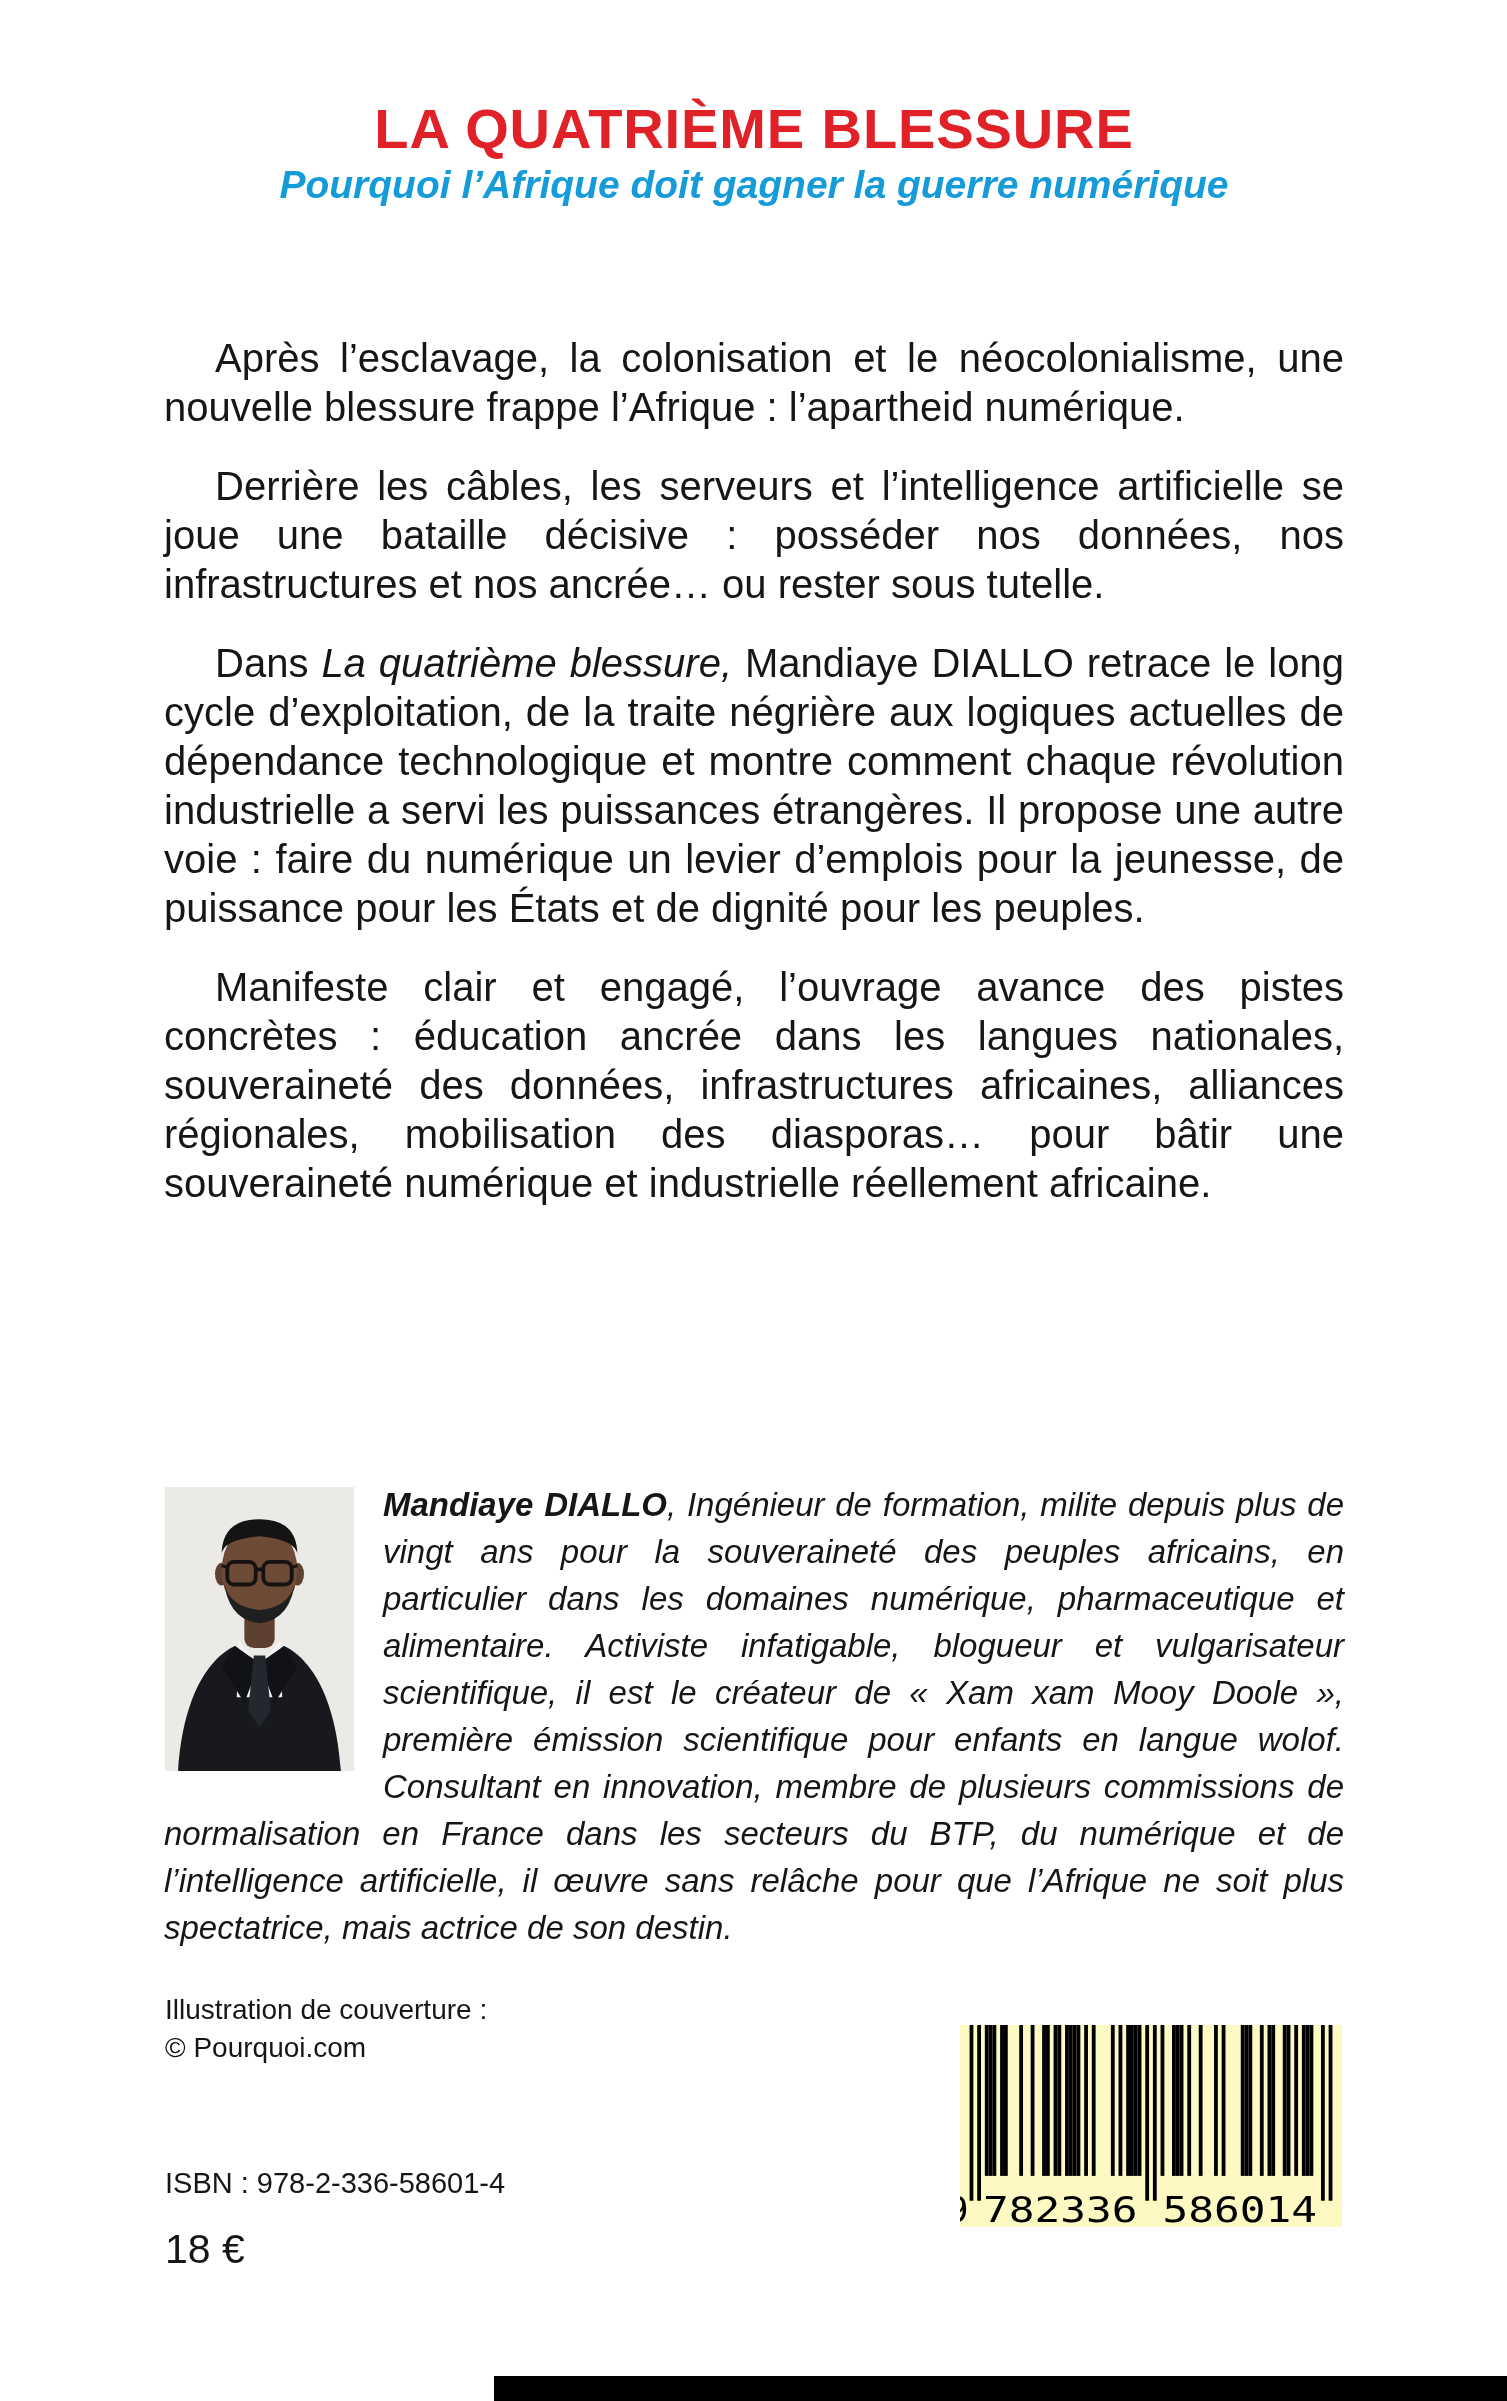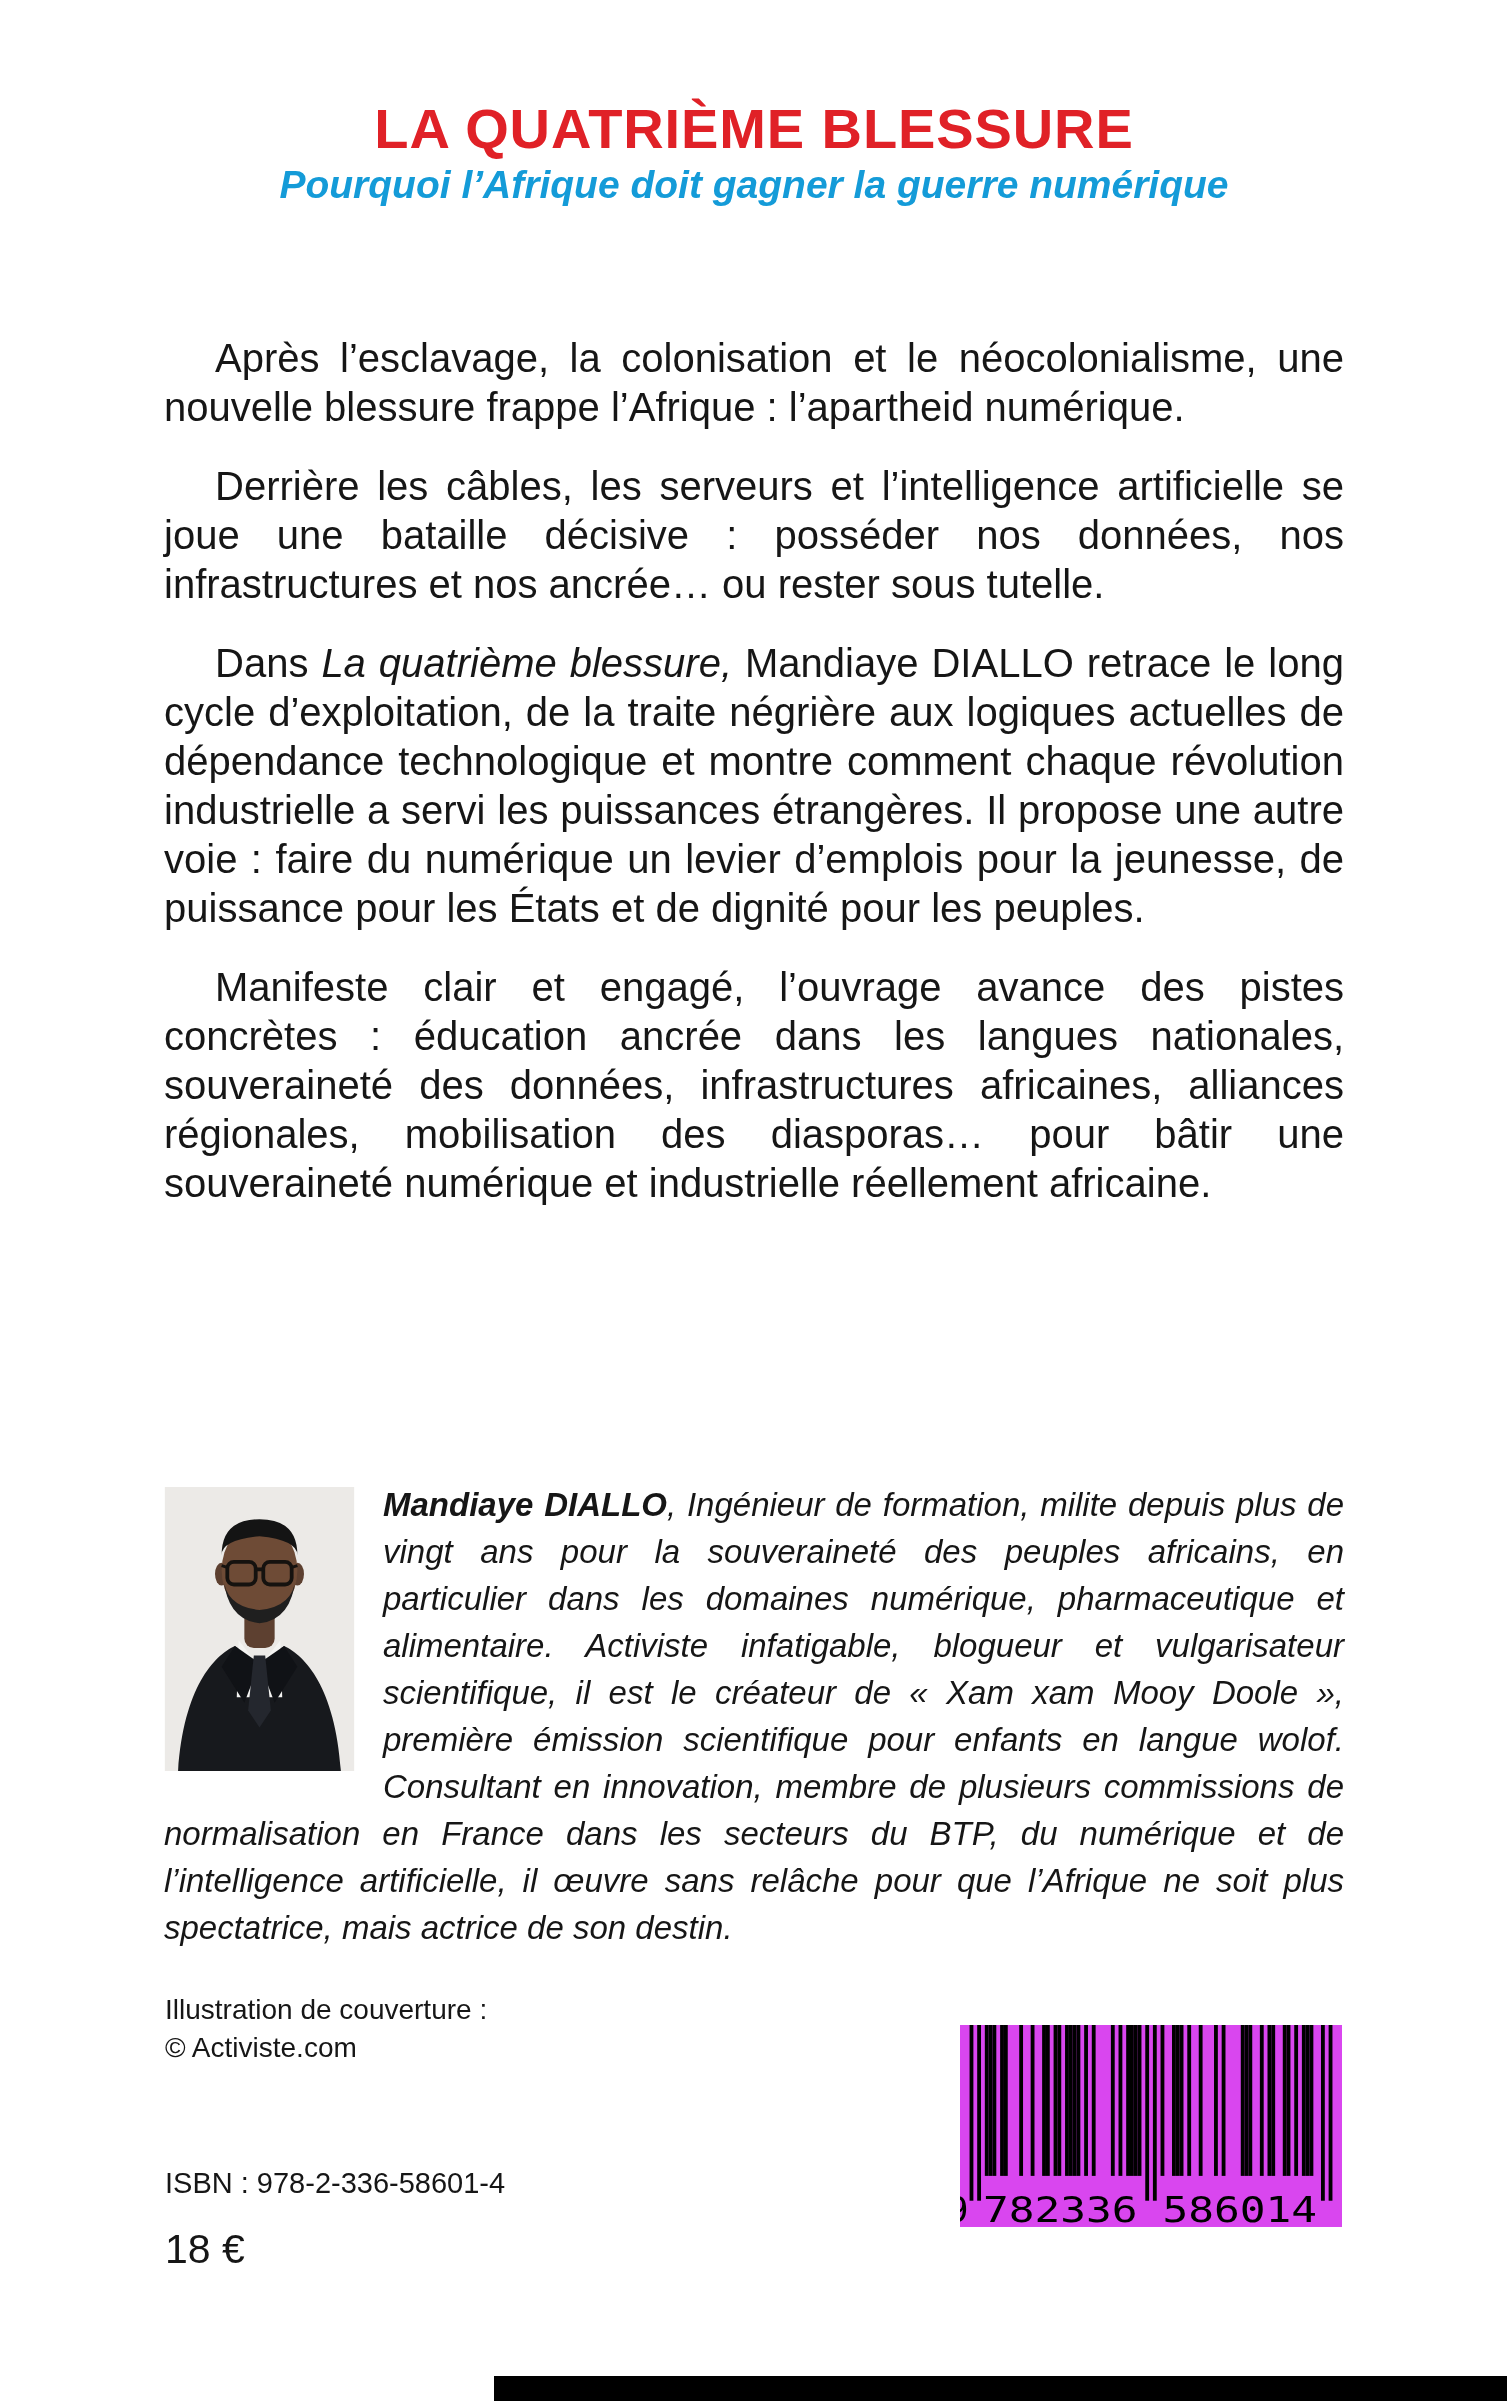--- a/index.html
+++ b/index.html
@@ -25,21 +25,21 @@
   }
   .book-title-inline { font-style:italic; }
   .bio { position:absolute; top:1481px; left:164px; right:164px; }
   .photo { float:left; width:191px; height:284px; margin:5.7px 28px 5.7px 0; }
   .photo svg { display:block; width:100%; height:100%; }
   .bio-text { font-style:italic; font-size:33px; line-height:47px; text-align:justify; }
   .bio-name { font-weight:700;font-style:italic; }
   .credit { position:absolute; left:165px; top:1991px; font-size:28px; line-height:1.35; }
   .isbn  { position:absolute; left:165px; top:2167px; font-size:29px; }
   .price { position:absolute; left:165px; top:2226px; font-size:41px; }
-  .barcode { position:absolute; left:960px; top:2025px; width:382px; background:#d946ef; }
+  .barcode { position:absolute; left:960px; top:2025px; width:382px; background:#fef9c3; }
   .barcode svg { display:block; width:100%; height:auto; }
   .barcode rect { fill:#000; }
   .bc-digit {
     font-family:"DejaVu Sans Mono", monospace;
     font-size:38px; fill:#000;
   }
   .bottom-bar { position:absolute; left:494px; right:0; bottom:0; height:26.5px; background:#000; }
 </style>
 </head>
 <body>
@@ -78,21 +78,21 @@
         <line x1="96" y1="87" x2="104" y2="87" stroke="#15120f" stroke-width="4"></line>
         <line x1="66" y1="85" x2="60" y2="83" stroke="#15120f" stroke-width="3"></line>
         <line x1="134" y1="85" x2="140" y2="83" stroke="#15120f" stroke-width="3"></line>
       </svg>
     </span>
     <p class="bio-text"><strong class="bio-name">Mandiaye DIALLO</strong><span>, Ingénieur de formation, milite depuis plus de vingt ans pour la souveraineté des peuples africains, en particulier dans les domaines numérique, pharmaceutique et alimentaire. Activiste infatigable, blogueur et vulgarisateur scientifique, il est le créateur de « Xam xam Mooy Doole », première émission scientifique pour enfants en langue wolof. Consultant en innovation, membre de plusieurs commissions de normalisation en France dans les secteurs du BTP, du numérique et de l’intelligence artificielle, il œuvre sans relâche pour que l’Afrique ne soit plus spectatrice, mais actrice de son destin.</span></p>
   </section>
 
   <div class="credit">
     <div>Illustration de couverture :</div>
-    <div>© Activiste.com</div>
+    <div>© Pourquoi.com</div>
   </div>
 
   <div class="isbn">ISBN : 978-2-336-58601-4</div>
   <div class="price">18 €</div>
 
   <div class="barcode">
     <svg id="barcode-svg" viewBox="0 0 400 212" xmlns="http://www.w3.org/2000/svg">
       <text class="bc-digit" x="-14" y="206">9</text>
       <text class="bc-digit" x="24" y="206" textLength="162" lengthAdjust="spacingAndGlyphs">782336</text>
       <text class="bc-digit" x="212" y="206" textLength="162" lengthAdjust="spacingAndGlyphs">586014</text>

